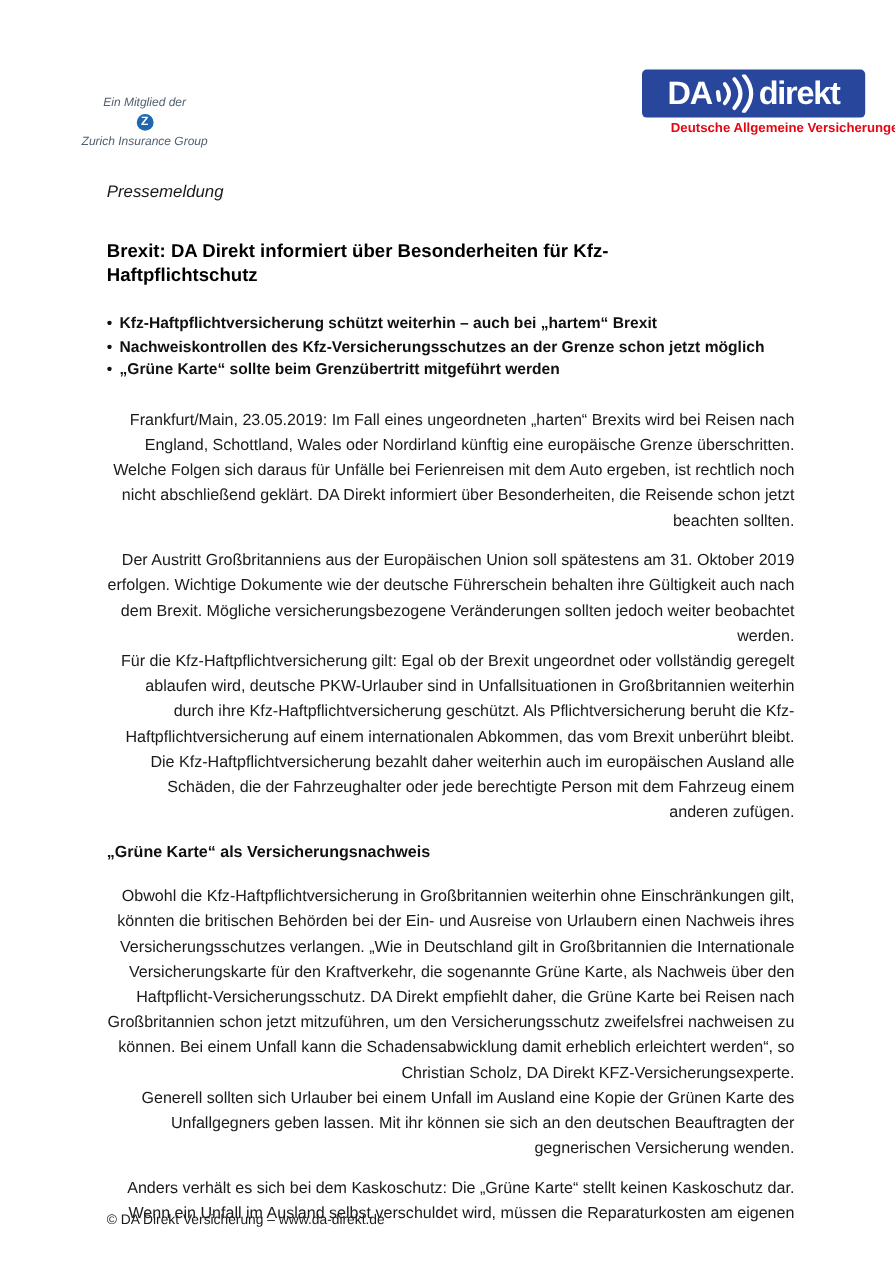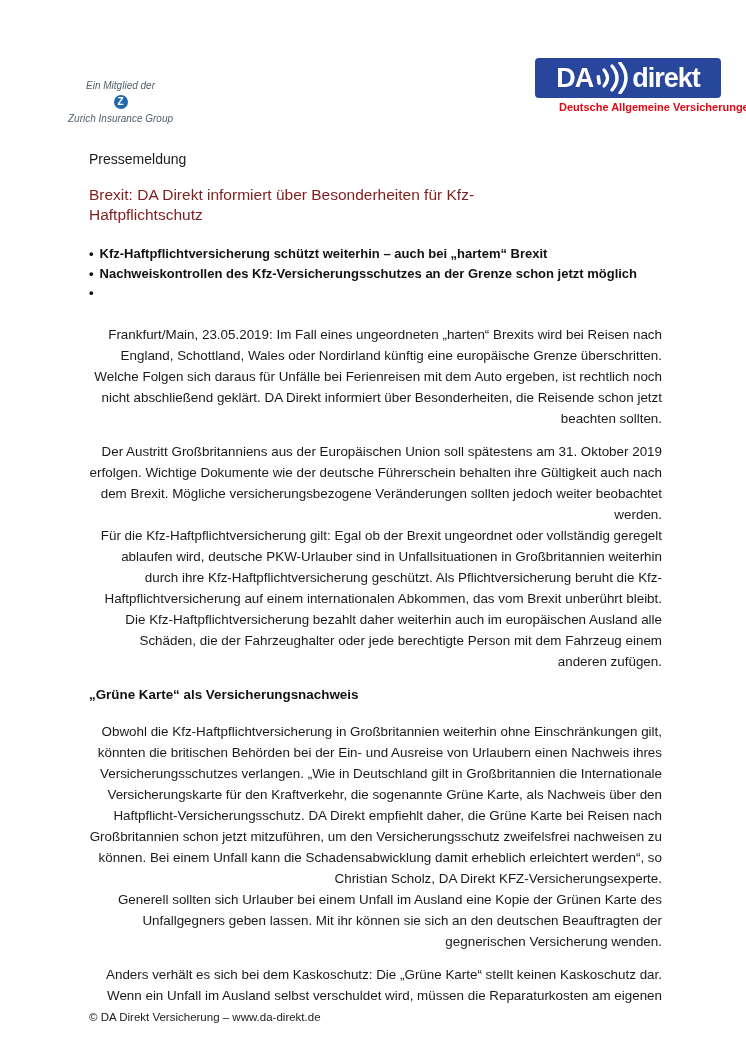--- a/index.html
+++ b/index.html
@@ -33,24 +33,24 @@
     box-sizing:border-box;padding:0 6px;
   }
   .brand-box .wave{margin:0 2px 0 3px;}
   .brand-sub{
     margin-top:3px;
     font-size:11px;font-weight:bold;color:#e30613;
     letter-spacing:0px;white-space:nowrap;padding-left:24px;
   }
   
   main{position:absolute;left:89px;right:84px;top:150px;}
-  .kicker{margin:0;font-size:14px;line-height:18px;}
+  .kicker{margin:0;font-size:14px;line-height:18px;font-style:italic;}
   h1{
-    margin:17px 0 0 0;
-    font-size:15.5px;line-height:20px;font-weight:normal;color:#7f1d1d;
+    margin:32px 0 0 0;
+    font-size:15.5px;line-height:20px;font-weight:bold;color:#000000;
     white-space:pre-line;
   }
   ul.bullets{margin:19px 0 0 0;padding:0;list-style:none;}
   ul.bullets li{
     font-size:13px;font-weight:bold;line-height:19.5px;color:#111111;
     display:flex;gap:6px;
   }
   ul.bullets .bullet{flex:0 0 auto;}
   p.body{
     margin:12px 0 0 0;
@@ -109,20 +109,21 @@
       <li>
         <span class="bullet">•</span>
         <span>Kfz-Haftpflichtversicherung schützt weiterhin – auch bei „hartem“ Brexit</span>
       </li>
       <li>
         <span class="bullet">•</span>
         <span>Nachweiskontrollen des Kfz-Versicherungsschutzes an der Grenze schon jetzt möglich</span>
       </li>
       <li>
         <span class="bullet">•</span>
+        <span>„Grüne Karte“ sollte beim Grenzübertritt mitgeführt werden</span>
       </li>
     </ul>
 
     <p class="body first">Frankfurt/Main, 23.05.2019: Im Fall eines ungeordneten „harten“ Brexits wird bei Reisen nach England, Schottland, Wales oder Nordirland künftig eine europäische Grenze überschritten. Welche Folgen sich daraus für Unfälle bei Ferienreisen mit dem Auto ergeben, ist rechtlich noch nicht abschließend geklärt. DA Direkt informiert über Besonderheiten, die Reisende schon jetzt beachten sollten.</p>
 
     <p class="body">Der Austritt Großbritanniens aus der Europäischen Union soll spätestens am 31. Oktober 2019 erfolgen. Wichtige Dokumente wie der deutsche Führerschein behalten ihre Gültigkeit auch nach dem Brexit. Mögliche versicherungsbezogene Veränderungen sollten jedoch weiter beobachtet werden.
 Für die Kfz-Haftpflichtversicherung gilt: Egal ob der Brexit ungeordnet oder vollständig geregelt ablaufen wird, deutsche PKW-Urlauber sind in Unfallsituationen in Großbritannien weiterhin durch ihre Kfz-Haftpflichtversicherung geschützt. Als Pflichtversicherung beruht die Kfz-Haftpflichtversicherung auf einem internationalen Abkommen, das vom Brexit unberührt bleibt. Die Kfz-Haftpflichtversicherung bezahlt daher weiterhin auch im europäischen Ausland alle Schäden, die der Fahrzeughalter oder jede berechtigte Person mit dem Fahrzeug einem anderen zufügen.</p>
 
     <h2 class="sub">„Grüne Karte“ als Versicherungsnachweis</h2>
 

